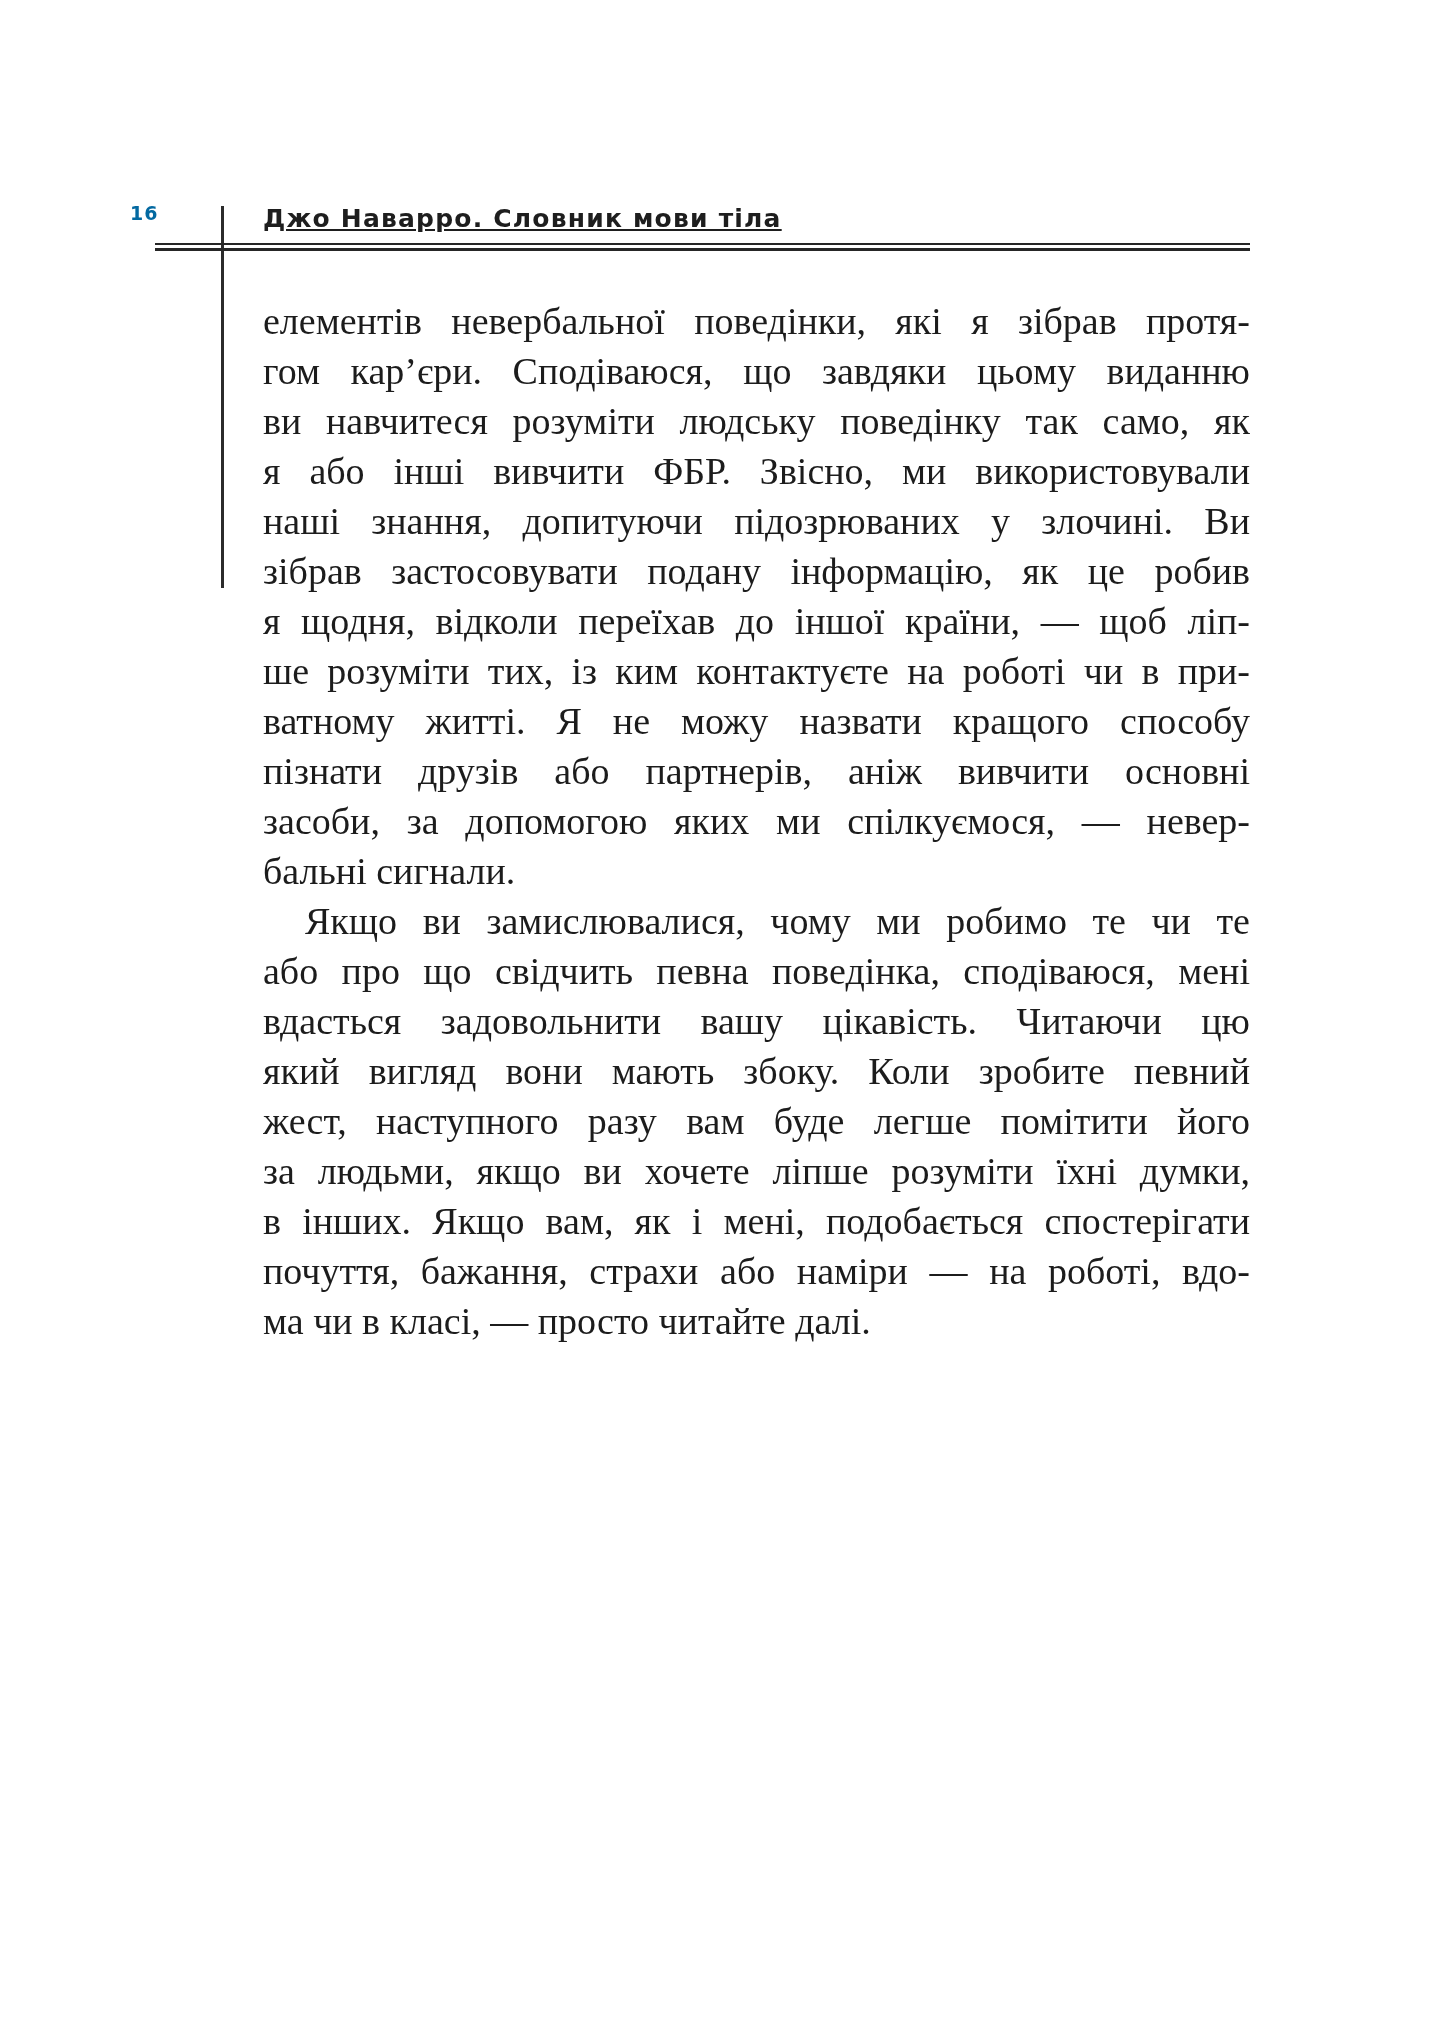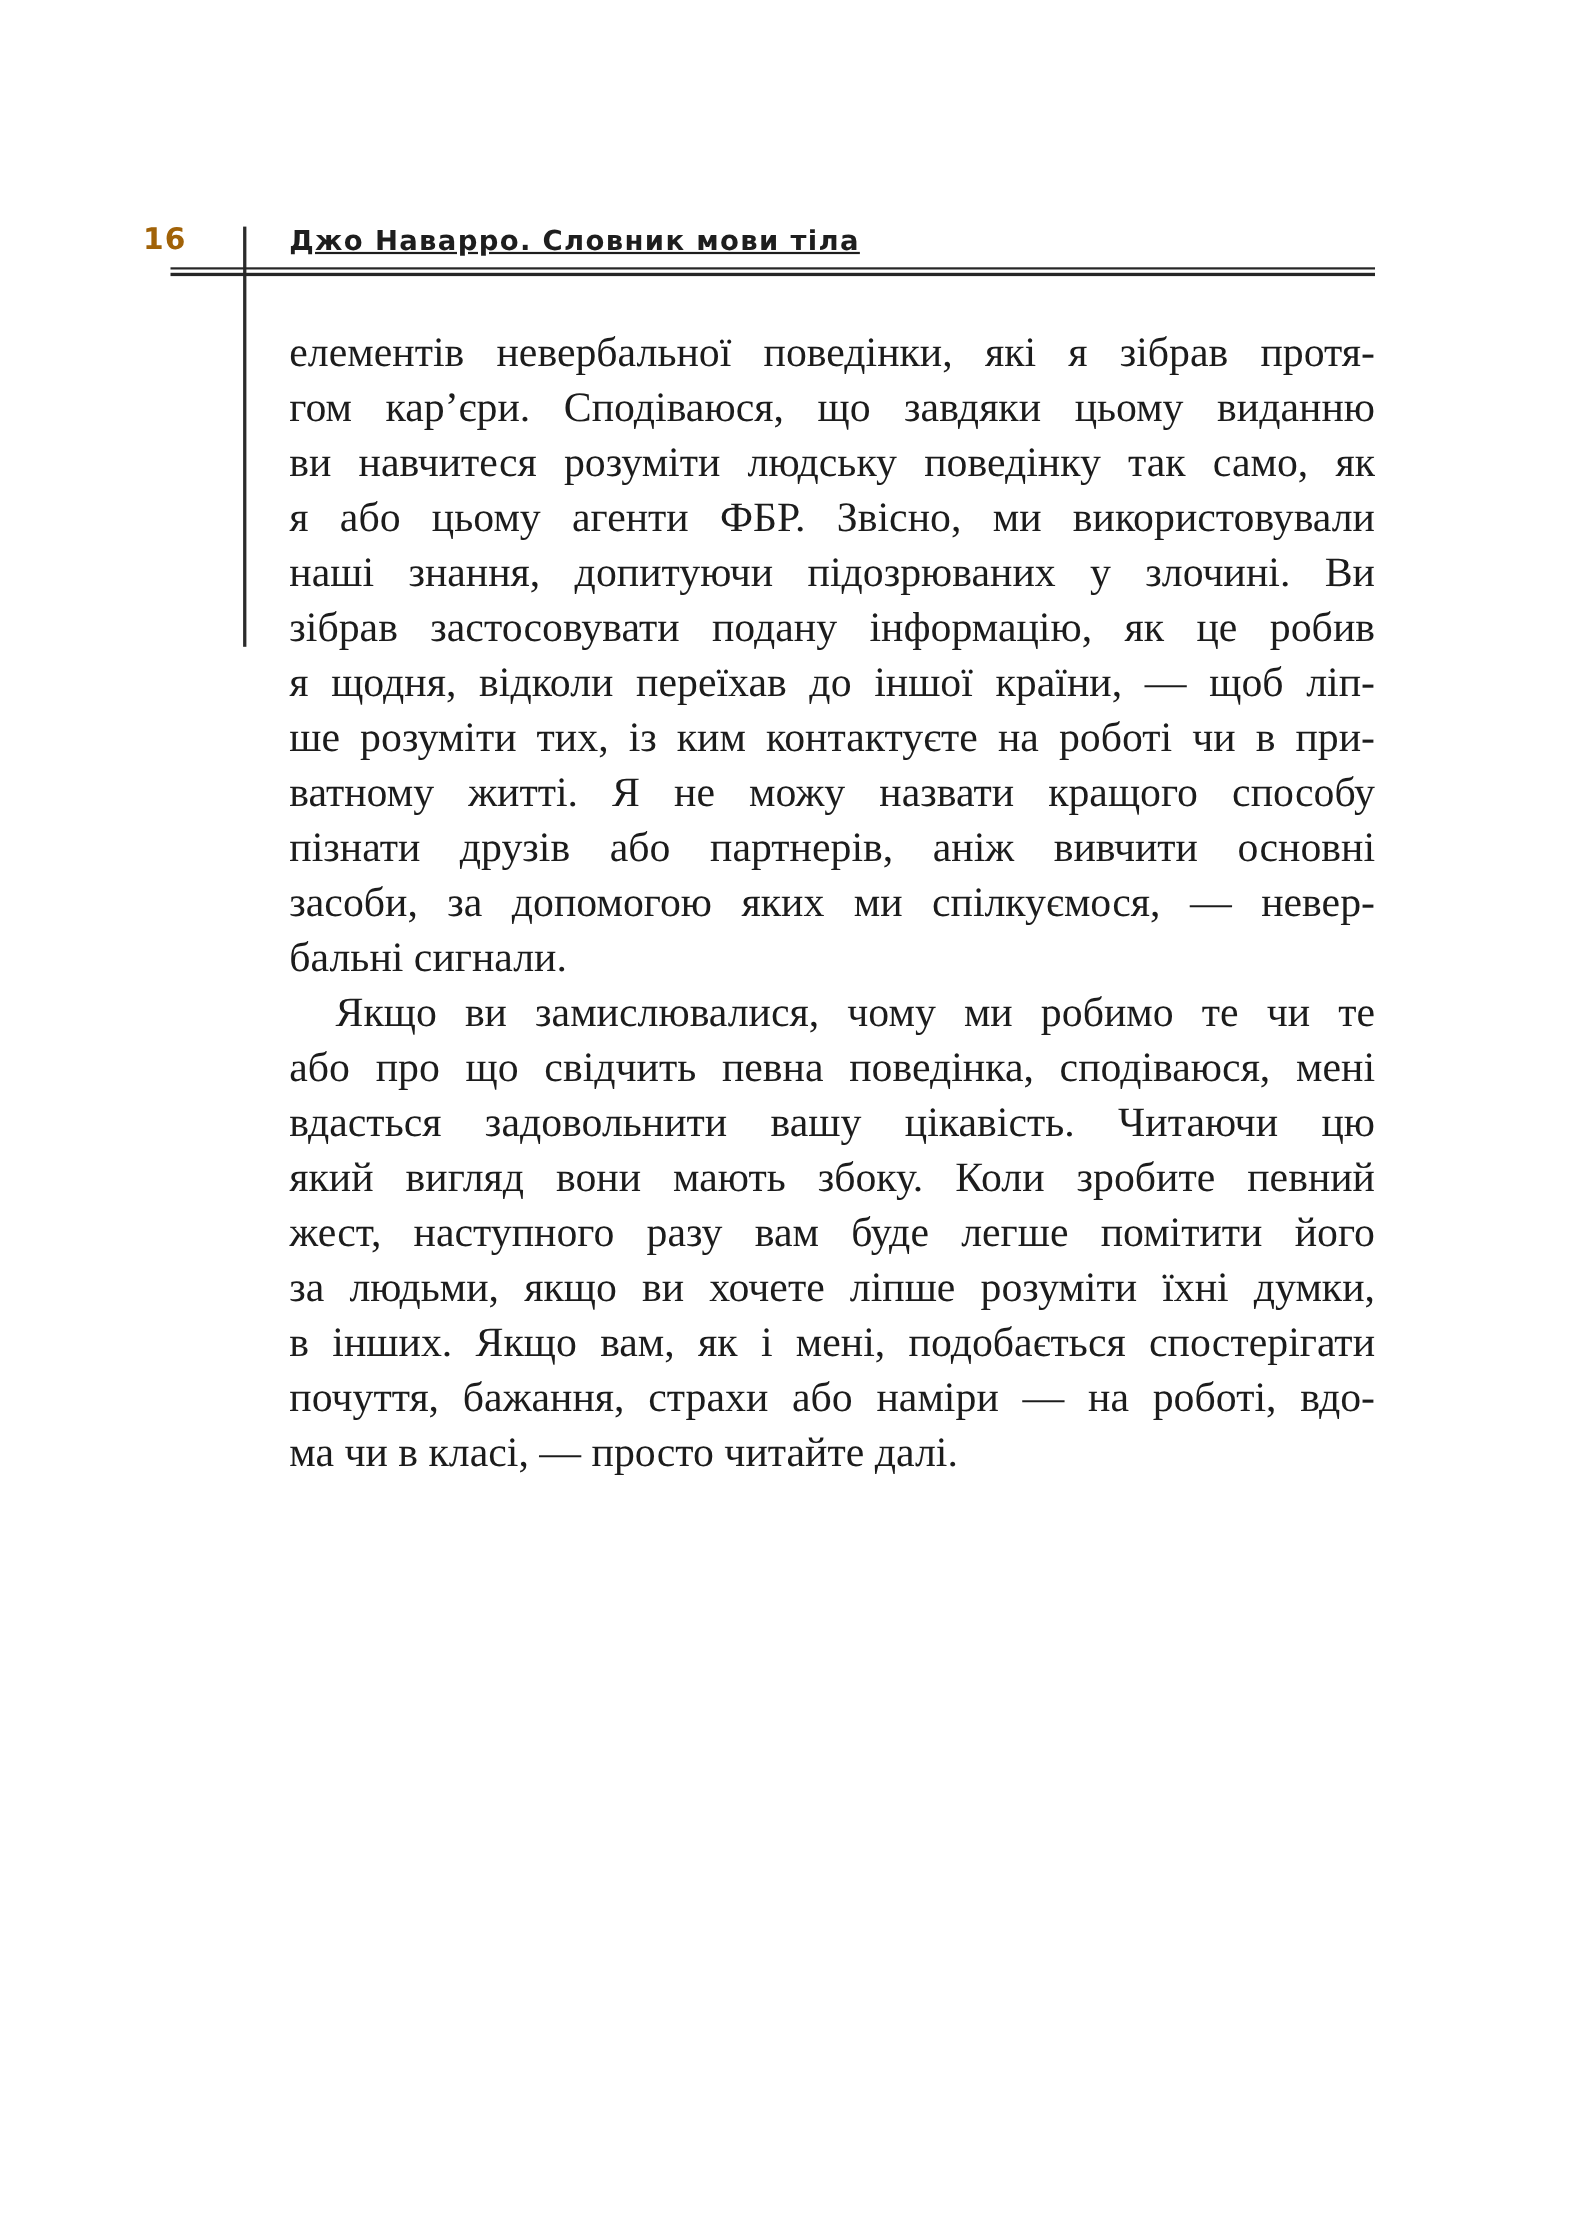--- a/index.html
+++ b/index.html
@@ -19,23 +19,23 @@
     inset: 0;
     background: #ffffff;
   }
   
   .page-number {
     position: absolute;
     left: 130px;
     top: 204px;
     font-family: "DejaVu Sans", sans-serif;
     font-weight: 700;
-    font-size: 27px;
+    font-size: 19px;
     letter-spacing: 1px;
-    color: #a16207;
+    color: #0369a1;
     line-height: 1;
   }
   .head-vrule {
     position: absolute;
     left: 221px;
     top: 206px;
     width: 3px;
     height: 382px;
     background: #2b2b2b;
   }
@@ -96,21 +96,21 @@
   <div class="head-vrule"></div>
 
   <div class="head-title">Джо Наварро. Словник мови тіла</div>
 
   <div class="head-hrule"></div>
 
   <div class="body-text">
       <div class="line">елементів невербальної поведінки, які я зібрав протя-</div>
       <div class="line">гом кар’єри. Сподіваюся, що завдяки цьому виданню</div>
       <div class="line">ви навчитеся розуміти людську поведінку так само, як</div>
-      <div class="line">я або цьому агенти ФБР. Звісно, ми використовували</div>
+      <div class="line">я або інші вивчити ФБР. Звісно, ми використовували</div>
       <div class="line">наші знання, допитуючи підозрюваних у злочині. Ви</div>
       <div class="line">зібрав застосовувати подану інформацію, як це робив</div>
       <div class="line">я щодня, відколи переїхав до іншої країни, — щоб ліп-</div>
       <div class="line">ше розуміти тих, із ким контактуєте на роботі чи в при-</div>
       <div class="line">ватному житті. Я не можу назвати кращого способу</div>
       <div class="line">пізнати друзів або партнерів, аніж вивчити основні</div>
       <div class="line">засоби, за допомогою яких ми спілкуємося, — невер-</div>
       <div class="line para-end">бальні сигнали.</div>
       <div class="line indent">Якщо ви замислювалися, чому ми робимо те чи те</div>
       <div class="line">або про що свідчить певна поведінка, сподіваюся, мені</div>

